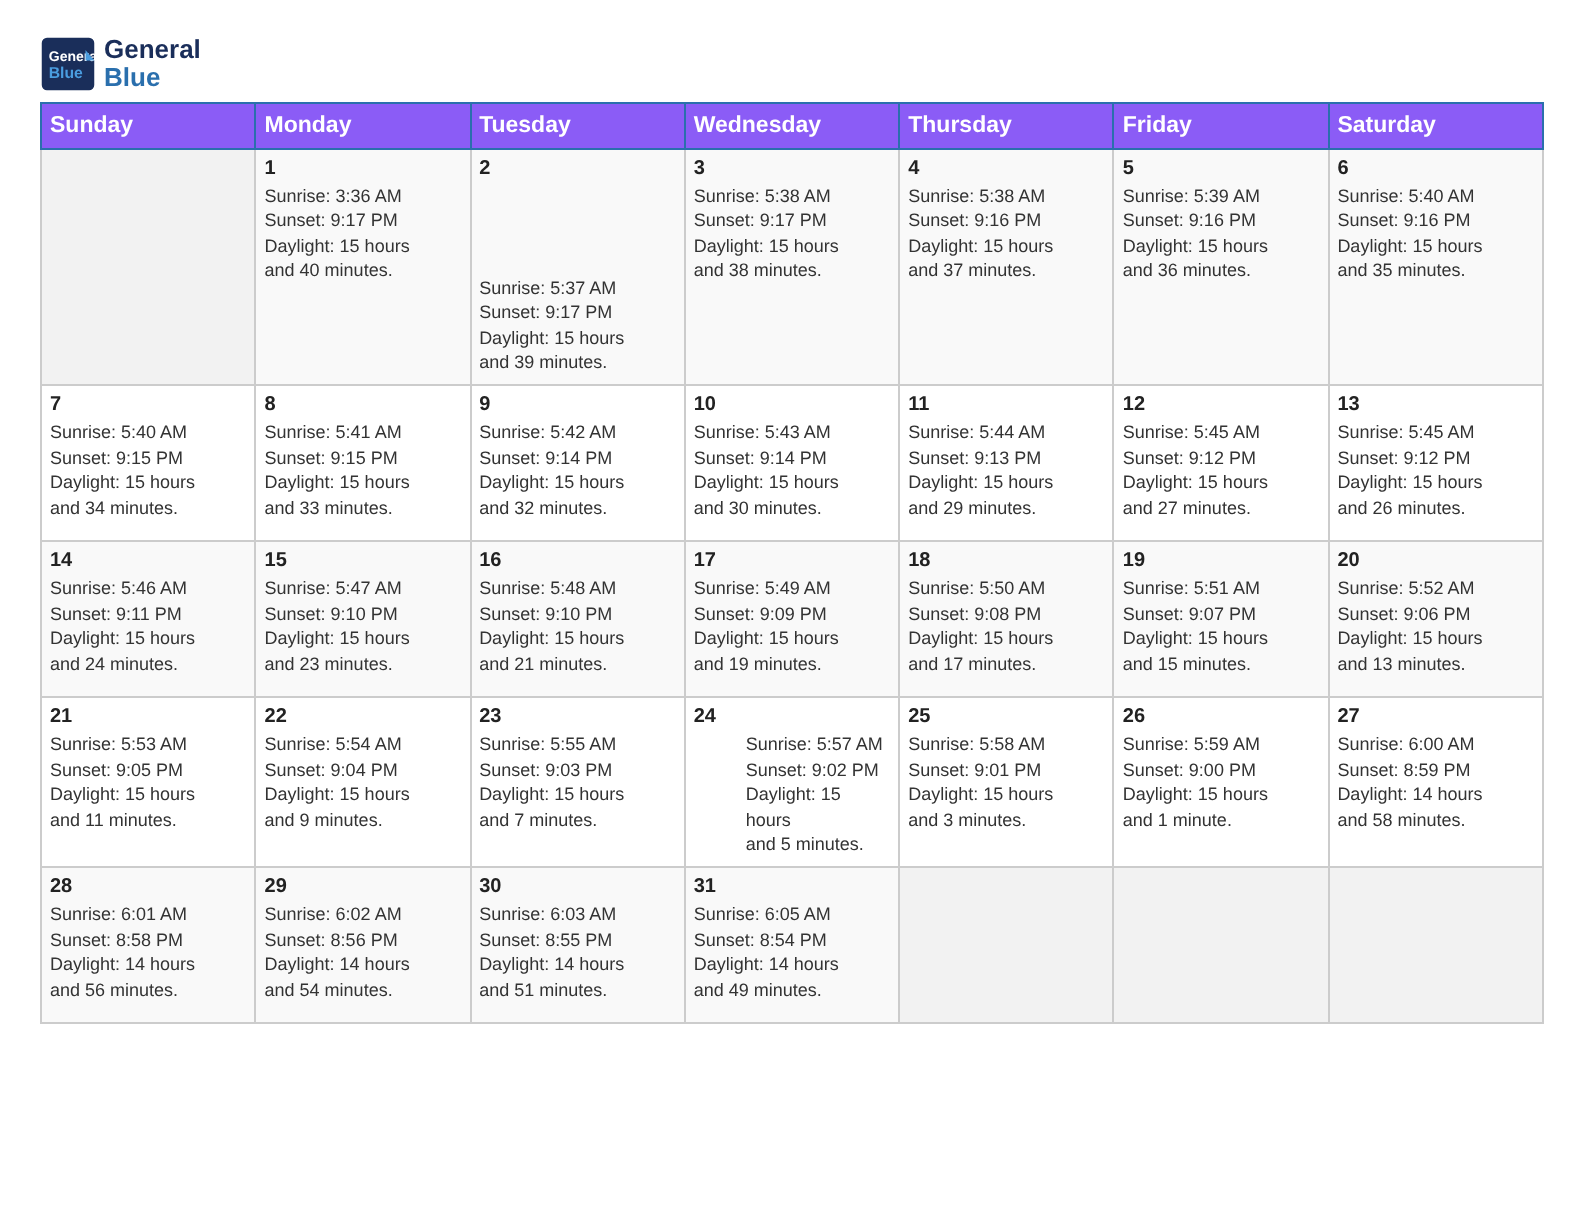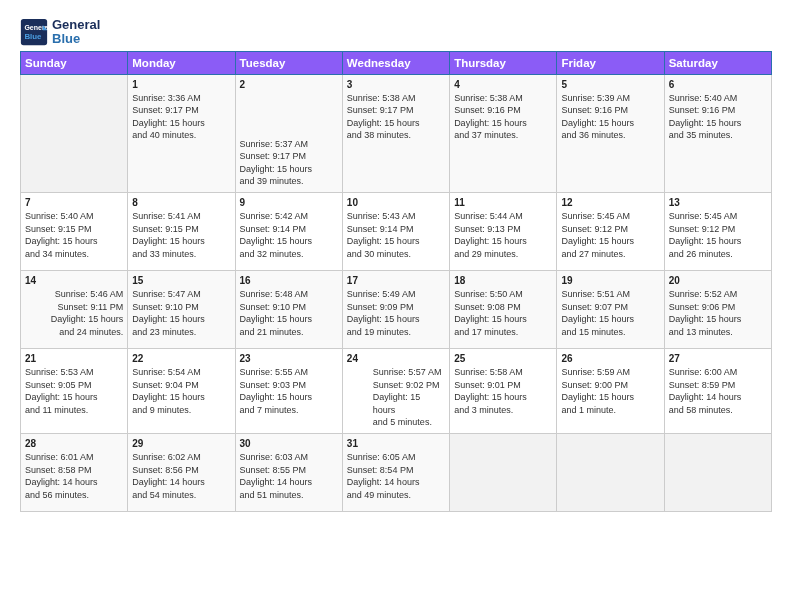--- a/index.html
+++ b/index.html
@@ -212,21 +212,21 @@
             <span class="day-num">13</span>
             <div class="cell-text" style="white-space: pre-line;">Sunrise: 5:45 AM
 Sunset: 9:12 PM
 Daylight: 15 hours
 and 26 minutes.</div>
           </td>
         </tr>
         <tr>
           <td>
             <span class="day-num">14</span>
-            <div class="cell-text" style="white-space: pre-line; text-align: right;">Sunrise: 5:46 AM
+            <div class="cell-text" style="white-space: pre-line;">Sunrise: 5:46 AM
 Sunset: 9:11 PM
 Daylight: 15 hours
 and 24 minutes.</div>
           </td>
           <td>
             <span class="day-num">15</span>
             <div class="cell-text" style="white-space: pre-line;">Sunrise: 5:47 AM
 Sunset: 9:10 PM
 Daylight: 15 hours
 and 23 minutes.</div>

